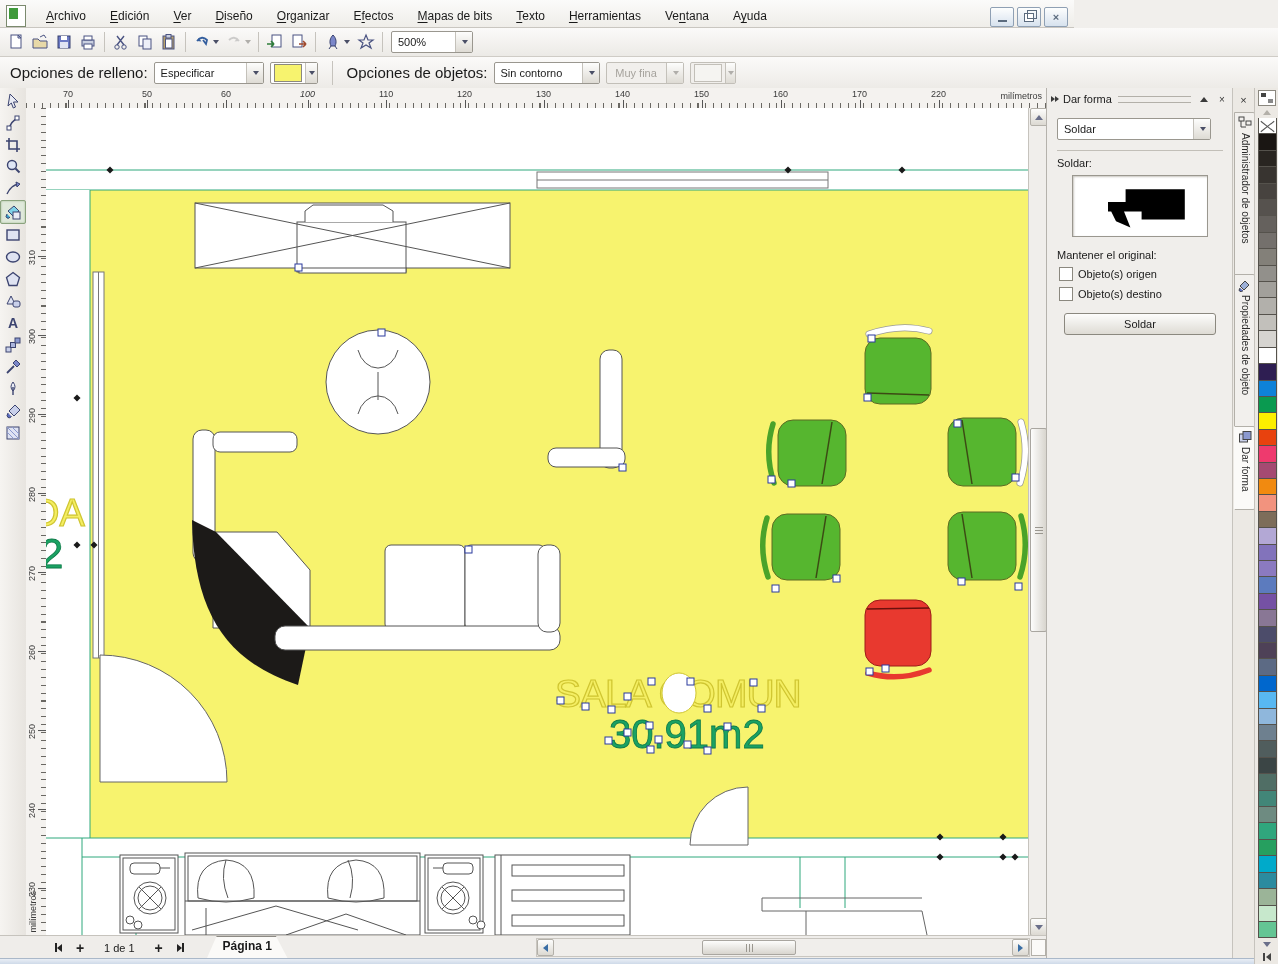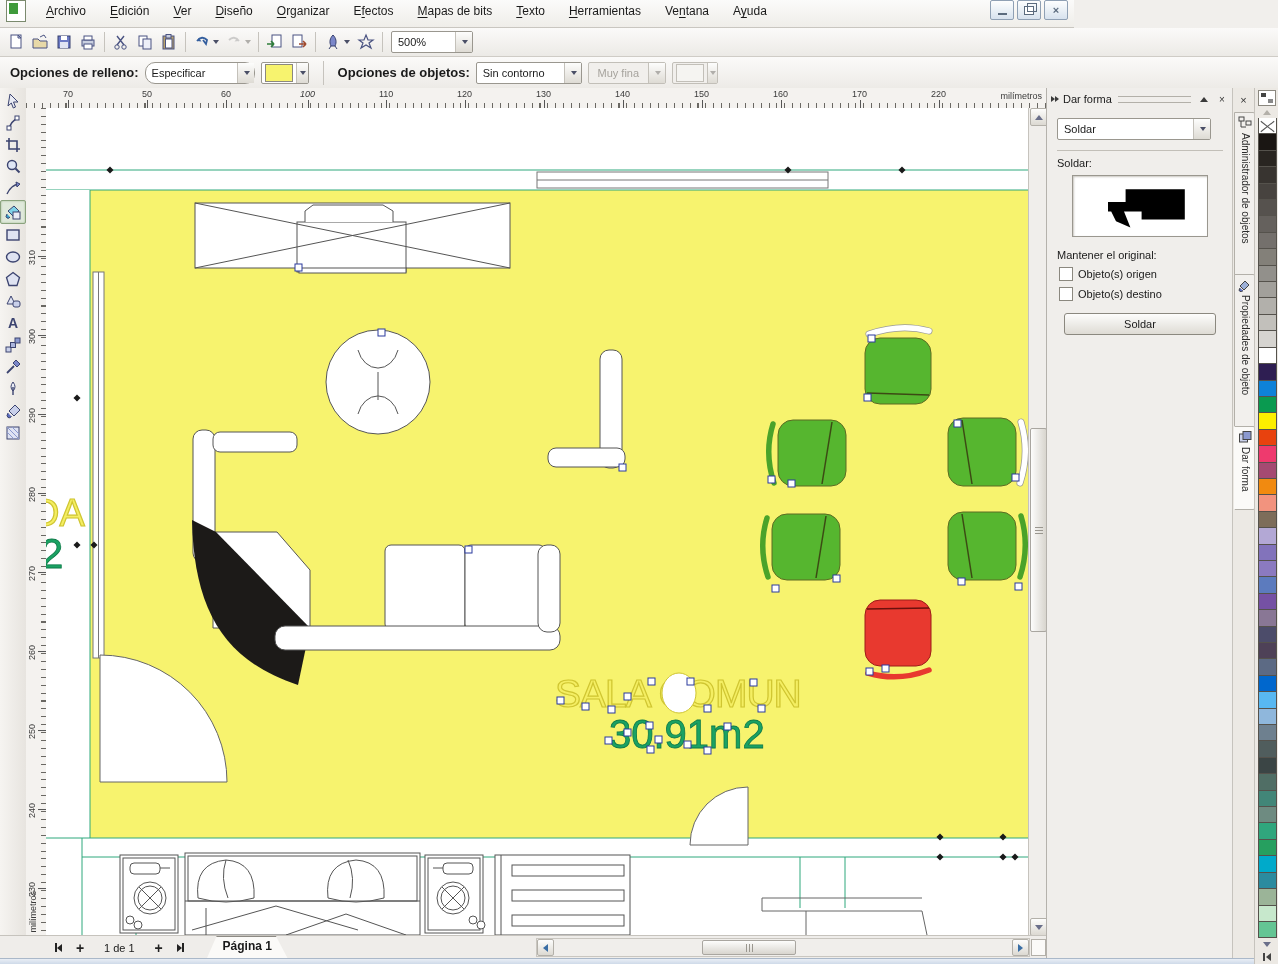--- a/index.html
+++ b/index.html
@@ -1,21 +1,21 @@
 <!DOCTYPE html>
 <html><head>
 <meta charset="utf-8">
 <style>
   html,body{margin:0;padding:0;background:#d8d5ce;}
   #app{position:relative;width:1278px;height:964px;background:#f1efec;overflow:hidden;
        font-family:"Liberation Sans",sans-serif;font-size:11px;color:#1a1a1a;}
   .abs{position:absolute;}
   
   .menubar{left:0;top:0;width:1074px;height:27px;background:linear-gradient(#fbfbfa,#efede9);
-           border-bottom:1px solid #c9c6c0;display:flex;align-items:flex-start;}
+           border-bottom:1px solid #c9c6c0;display:flex;align-items:flex-end;}
   .appicon{width:18px;height:20px;margin:0 8px 0 6px;background:#fff;border:1px solid #7b8a6e;position:relative;}
   .appicon::after{content:"";position:absolute;left:2px;top:2px;width:9px;height:11px;background:#3f9a3b;}
   .menu-item{padding:4px 12px;font-size:12px;cursor:default;}
   .menu-item u{text-underline-offset:2px;}
   .win-controls{margin-left:auto;display:flex;gap:3px;padding-right:6px;}
   .winbtn{width:22px;height:18px;border:1px solid #8fa0b4;border-radius:2px;
           background:linear-gradient(#fdfefe,#d7e2ee);display:flex;align-items:center;justify-content:center;
           font-size:11px;color:#5b6b7e;font-weight:bold;}
   .winbtn .minbar{width:9px;height:2px;background:#5b6b7e;margin-top:8px;}
   .winbtn .restico{width:8px;height:7px;border:1px solid #5b6b7e;position:relative;background:#fff;}
@@ -30,21 +30,21 @@
   .dd-arrow.dis{border-top-color:#b0aeaa;}
   .combo{height:20px;border:1px solid #9a978f;background:#fff;display:flex;align-items:center;
          font-size:11px;border-radius:2px;}
   .combo .cval{padding:0 6px;flex:1;}
   .combo .cbtn{width:16px;height:100%;border-left:1px solid #c4c1ba;background:linear-gradient(#fdfdfc,#dedbd4);
                display:flex;align-items:center;justify-content:center;}
   .combo.disabled{background:#f1efec;color:#a6a39d;border-color:#c2bfb8;}
   
   .propbar{left:0;top:57px;width:1278px;height:31px;background:linear-gradient(#fbfaf9,#edebe7);
            border-bottom:1px solid #cfccc6;display:flex;align-items:center;gap:6px;padding-left:10px;}
-  .pb-label{font-size:13px;font-weight:bold;}
+  .pb-label{font-size:15px;}
   .swatchbox{width:26px;height:16px;border:1px solid #8b887f;}
   
   .toolbox{left:0;top:88px;width:26px;height:876px;background:linear-gradient(90deg,#f6f4f1,#e7e4df);
            border-right:1px solid #c6c3bd;display:flex;flex-direction:column;align-items:center;padding-top:2px;}
   .tool{width:24px;height:22px;display:flex;align-items:center;justify-content:center;border-radius:2px;margin:0;}
   .tool.selected{background:#dfe9db;border:1px solid #8aa37e;box-shadow:inset 0 0 2px #9db48f;}
   
   .ruler-top{left:26px;top:88px;width:1020px;height:20px;background:#f4f2ef;border-bottom:1px solid #8d8a84;
              border-right:1px solid #b5b2ac;overflow:hidden;}
   .ruler-top .ticks{position:absolute;left:0;bottom:0;width:100%;height:5px;
@@ -255,21 +255,21 @@
     <div class="combo" style="width:80px;margin-left:4px;">
       <span class="cval">500%</span>
       <span class="cbtn">
           <span class="dd-arrow"></span>
         </span>
     </div>
   </div>
 
   <div class="abs propbar">
     <span class="pb-label">Opciones de relleno:</span>
-    <div class="combo" style="width:108px;border-radius:10px;">
+    <div class="combo" style="width:108px;">
       <span class="cval">Especificar</span>
       <span class="cbtn">
           <span class="dd-arrow"></span>
         </span>
     </div>
     <div class="combo" style="width:46px;">
       <span class="cval" style="padding:0 3px;">
           <span class="swatchbox" style="display:block;background:#f7f36e;"></span>
         </span>
       <span class="cbtn">

